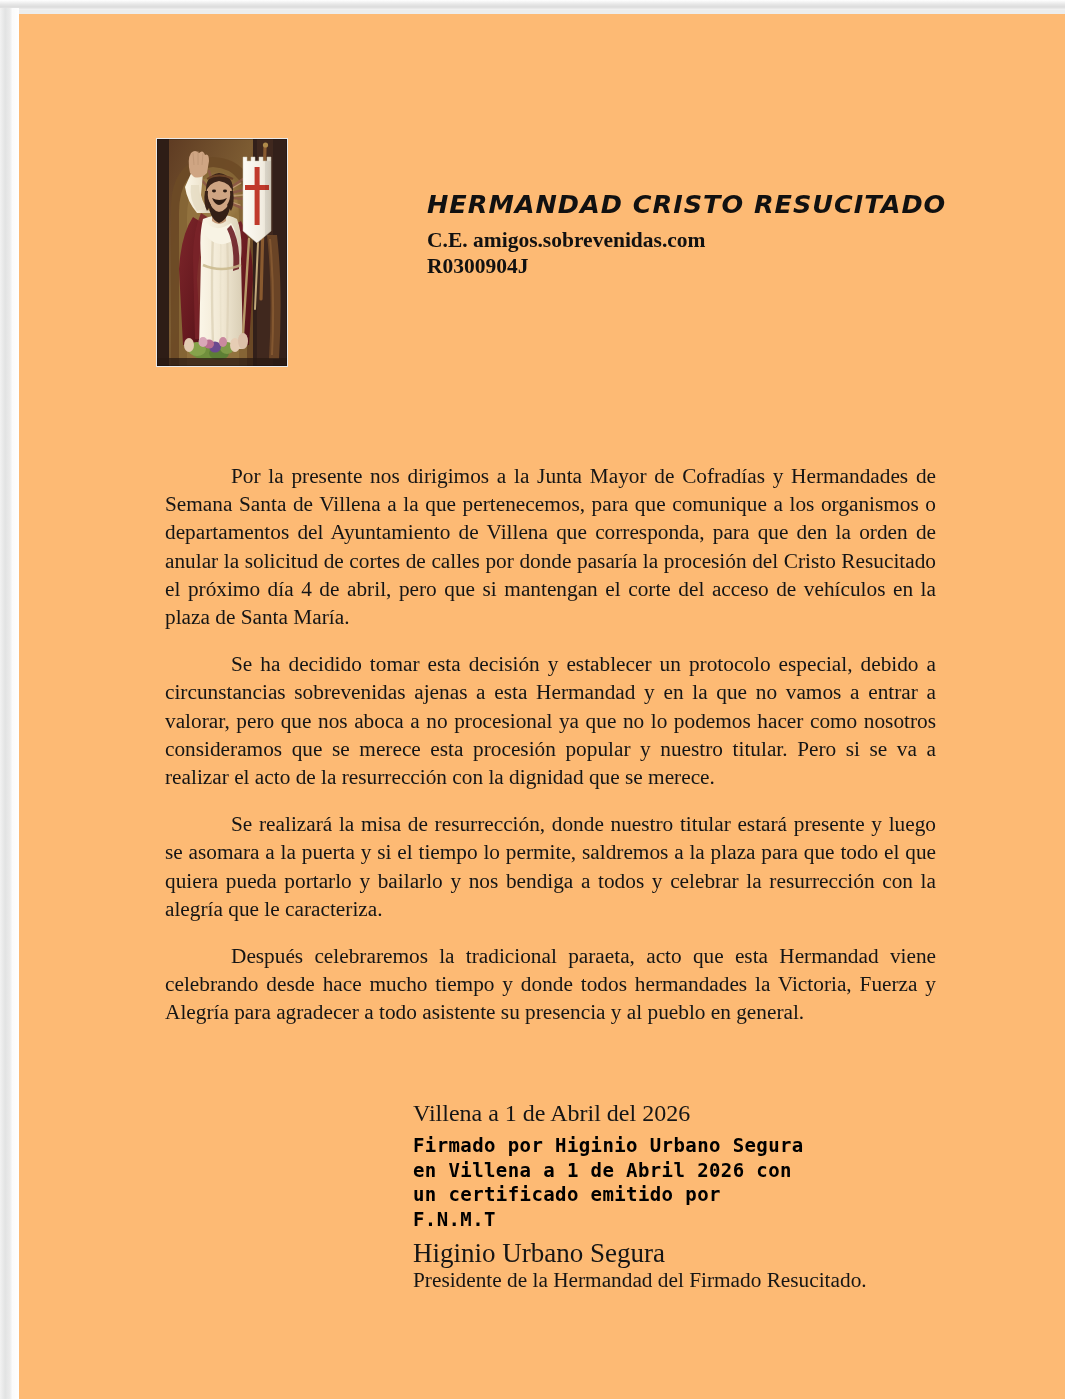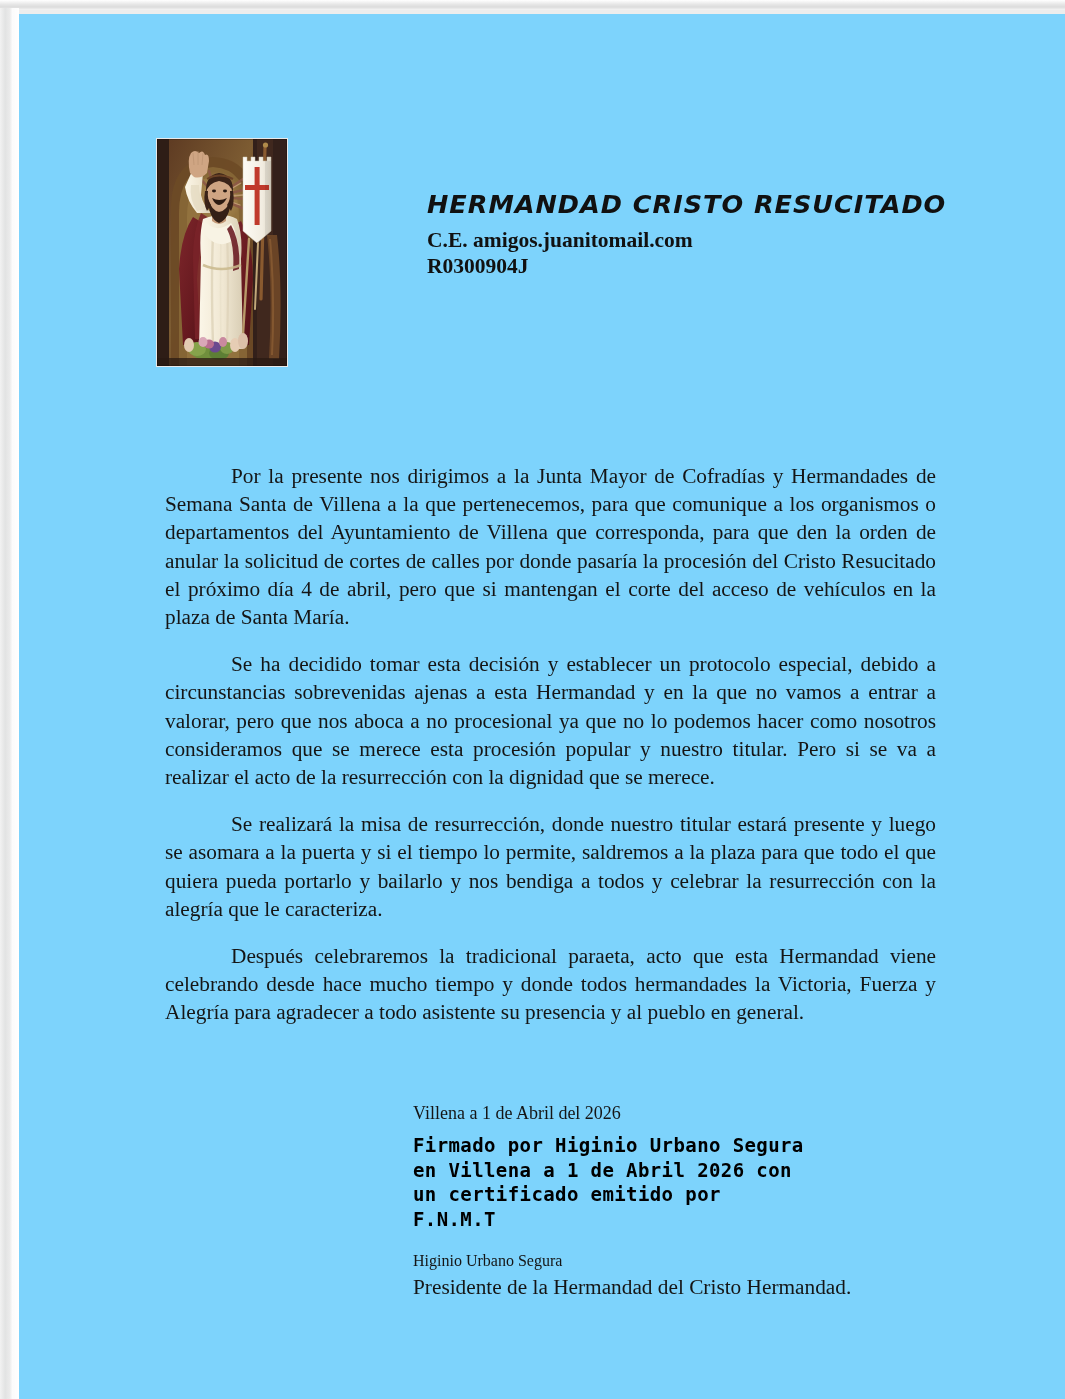--- a/index.html
+++ b/index.html
@@ -4,21 +4,21 @@
 <style>
   html, body {
     margin: 0;
     padding: 0;
     background: #ffffff;
   }
   #page {
     position: relative;
     width: 1065px;
     height: 1399px;
-    background: #7dd3fc;
+    background: #fdba74;
     overflow: hidden;
     font-family: "Liberation Serif", "DejaVu Serif", serif;
     color: #1a1a1a;
   }
 
   
   .scan-edge-top {
     position: absolute;
     left: 0; top: 0;
     width: 1065px; height: 10px;
@@ -114,40 +114,40 @@
   .para:last-child { margin-bottom: 0; }
 
   
   .sig {
     position: absolute;
     left: 413px;
     top: 1100px;
     width: 560px;
   }
   .sig-place {
-    font-size: 18px;
+    font-size: 24px;
     line-height: 27px;
     color: #151515;
     white-space: nowrap;
   }
   .sig-cert {
     font-family: "DejaVu Sans Mono", "Liberation Mono", monospace;
     font-weight: 700;
     font-size: 19px;
     line-height: 24.5px;
     letter-spacing: 0.4px;
     color: #000;
     margin-top: 6px;
     white-space: pre;
   }
   .sig-name {
-    font-size: 16px;
+    font-size: 27px;
     line-height: 27px;
     color: #151515;
-    margin-top: 16px;
+    margin-top: 9px;
     white-space: nowrap;
   }
   .sig-role {
     font-size: 21.3px;
     line-height: 27px;
     color: #151515;
     white-space: nowrap;
   }
 </style>
 </head>
@@ -297,34 +297,34 @@
       </g>
 
       <rect x="0" y="219" width="130" height="8" fill="#2a1a13" opacity="0.75"></rect>
 
       <rect x="0" y="0" width="130" height="227" fill="none" stroke="#000" stroke-opacity="0.18" stroke-width="2"></rect>
     </svg>
   </div>
 
   <div class="hdr">
     <div class="hdr-title">HERMANDAD CRISTO RESUCITADO</div>
-    <div class="hdr-line first">C.E. amigos.juanitomail.com</div>
+    <div class="hdr-line first">C.E. amigos.sobrevenidas.com</div>
     <div class="hdr-line">R0300904J</div>
   </div>
 
   <div class="body-wrap">
     <p class="para">Por la presente nos dirigimos a la Junta Mayor de Cofradías y Hermandades de Semana Santa de Villena a la que pertenecemos, para que comunique a los organismos o departamentos del Ayuntamiento de Villena que corresponda, para que den la orden de anular la solicitud de cortes de calles por donde pasaría la procesión del Cristo Resucitado el próximo día 4 de abril, pero que si mantengan el corte del acceso de vehículos en la plaza de Santa María.</p>
     <p class="para">Se ha decidido tomar esta decisión y establecer un protocolo especial, debido a circunstancias sobrevenidas ajenas a esta Hermandad y en la que no vamos a entrar a valorar, pero que nos aboca a no procesional ya que no lo podemos hacer como nosotros consideramos que se merece esta procesión popular y nuestro titular. Pero si se va a realizar el acto de la resurrección con la dignidad que se merece.</p>
     <p class="para">Se realizará la misa de resurrección, donde nuestro titular estará presente y luego se asomara a la puerta y si el tiempo lo permite, saldremos a la plaza para que todo el que quiera pueda portarlo y bailarlo y nos bendiga a todos y celebrar la resurrección con la alegría que le caracteriza.</p>
     <p class="para">Después celebraremos la tradicional paraeta, acto que esta Hermandad viene celebrando desde hace mucho tiempo y donde todos hermandades la Victoria, Fuerza y Alegría para agradecer a todo asistente su presencia y al pueblo en general.</p>
   </div>
 
   <div class="sig">
     <div class="sig-place">Villena a 1 de Abril del 2026</div>
     <div class="sig-cert">Firmado por Higinio Urbano Segura
 en Villena a 1 de Abril 2026 con
 un certificado emitido por
 F.N.M.T</div>
     <div class="sig-name">Higinio Urbano Segura</div>
-    <div class="sig-role">Presidente de la Hermandad del Cristo Hermandad.</div>
+    <div class="sig-role">Presidente de la Hermandad del Firmado Resucitado.</div>
   </div>
 
 </div>
 
 </body></html>

